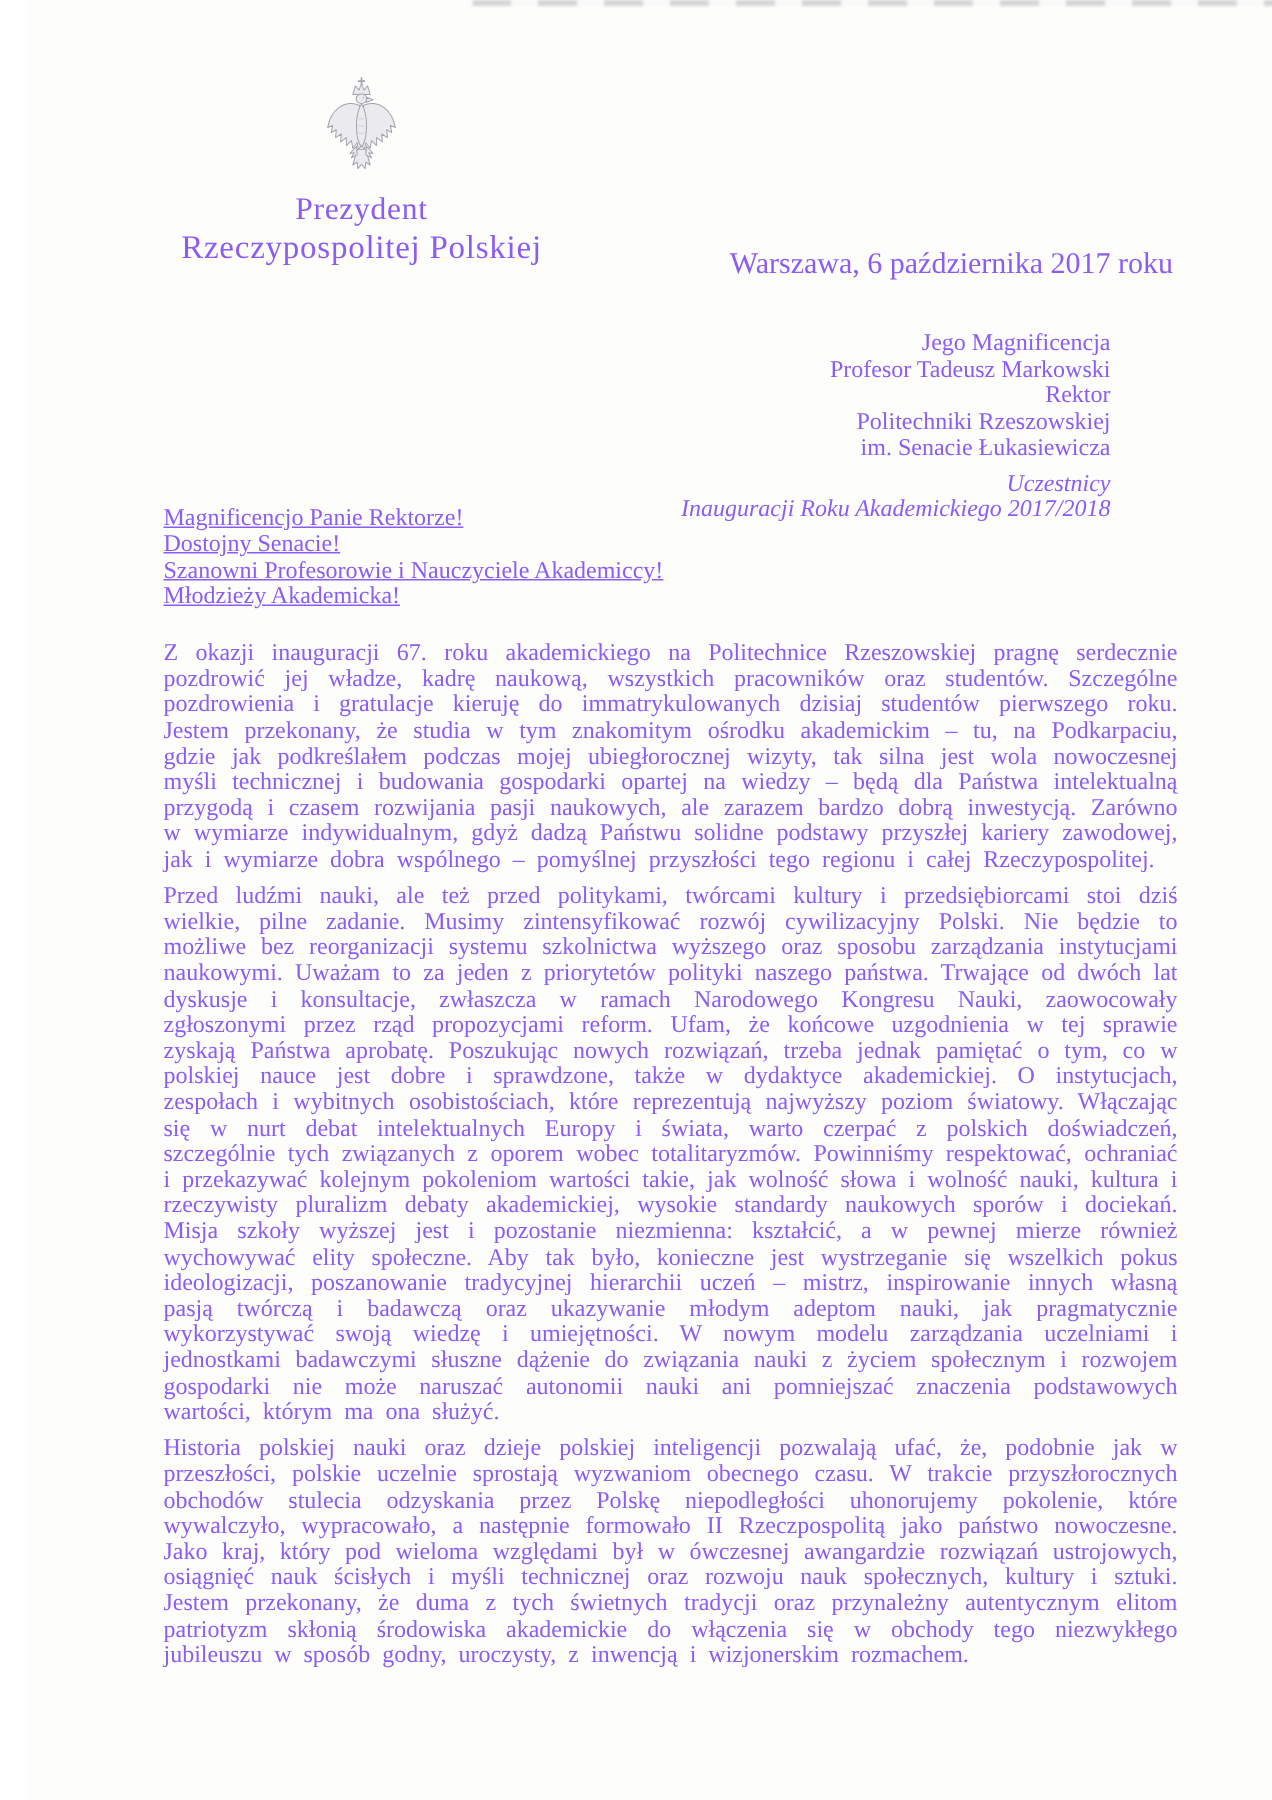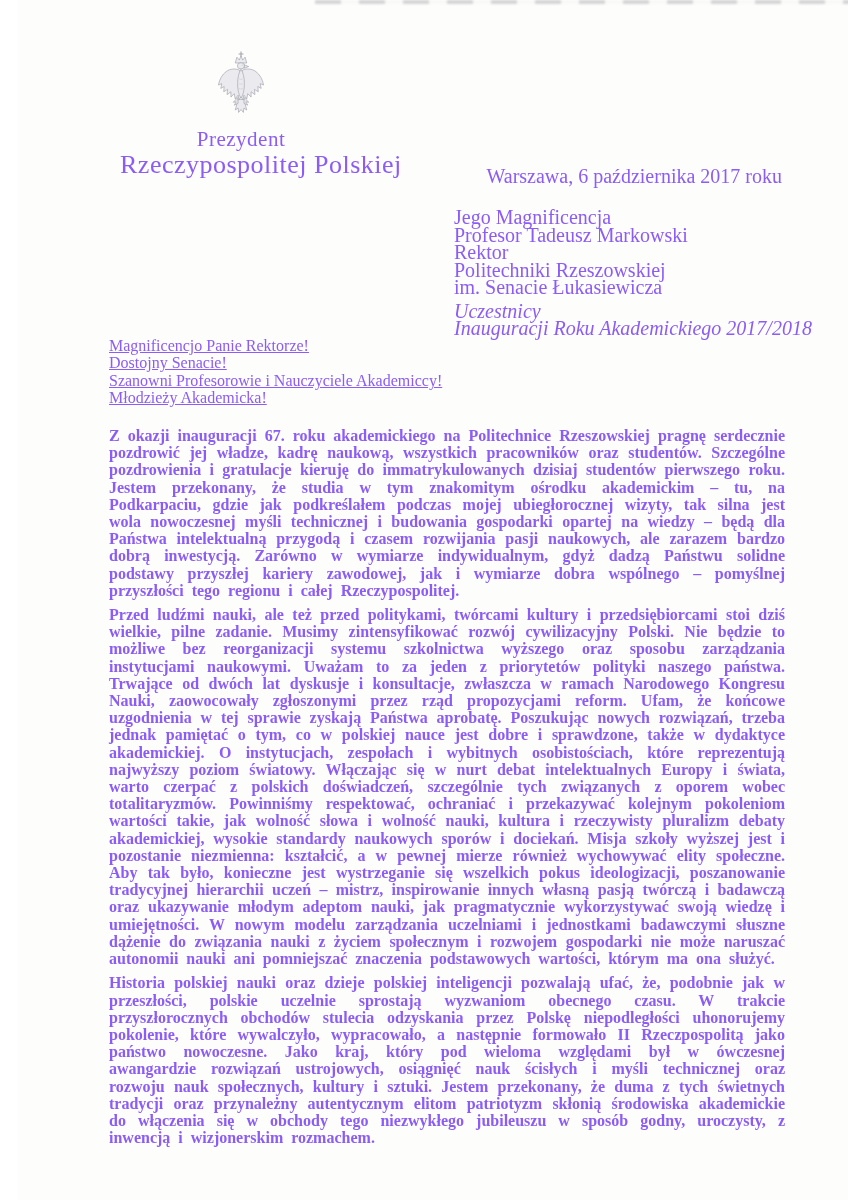--- a/index.html
+++ b/index.html
@@ -41,38 +41,39 @@
   .emblem {
     display: block;
     margin: 0 auto 5px auto;
   }
   .sender-line1 {
     font-size: 21px;
     line-height: 25px;
     letter-spacing: 0.5px;
   }
   .sender-line2 {
-    font-size: 26px;
+    font-size: 22px;
     line-height: 25px;
     letter-spacing: 0.5px;
     white-space: nowrap;
   }
   .date-line {
     position: absolute;
     top: 165px;
     right: 83px;
     font-size: 20px;
     text-align: right;
     white-space: nowrap;
   }
   .recipient {
     position: absolute;
-    top: 209px;
+    top: 220px;
     left: 437px;
-    font-size: 20px;
+    font-size: 16px;
+    text-align: right;
   }
   .recipient > div > * {
     line-height: 17.5px;
   }
   .recipient-secondary {
     margin-top: 6px;
     font-style: italic;
   }
   .salutation {
     position: absolute;
@@ -89,21 +90,20 @@
     top: 427px;
     left: 92px;
     width: 676px;
     font-size: 16px;
   }
   .letter-body p {
     margin: 0 0 7px 0;
     line-height: 17.2px;
     text-align: justify;
     word-spacing: 4px;
-    font-weight: bold;
   }
   .letter-body p:last-child {
     margin-bottom: 0;
   }
 </style>
 </head>
 <body>
 
 <div class="page">
 

